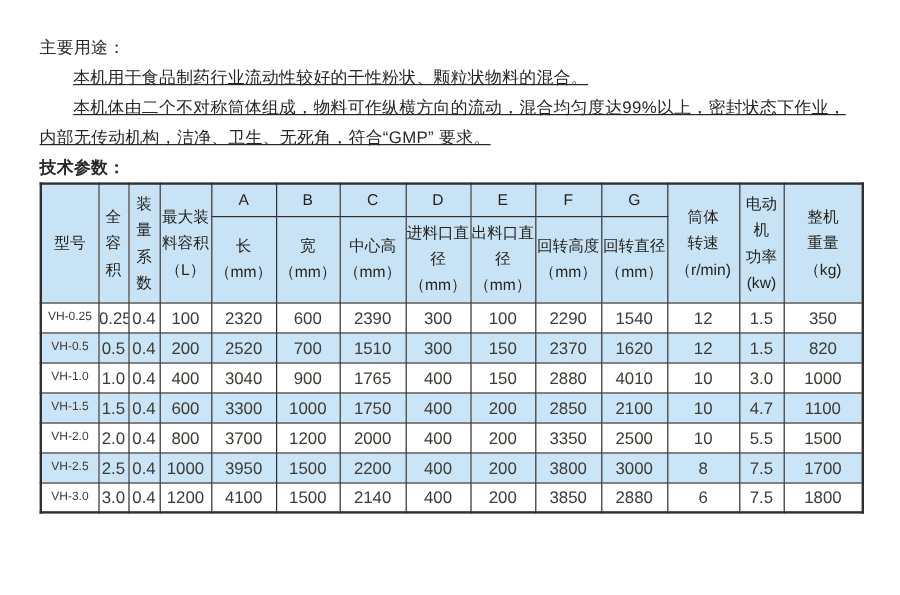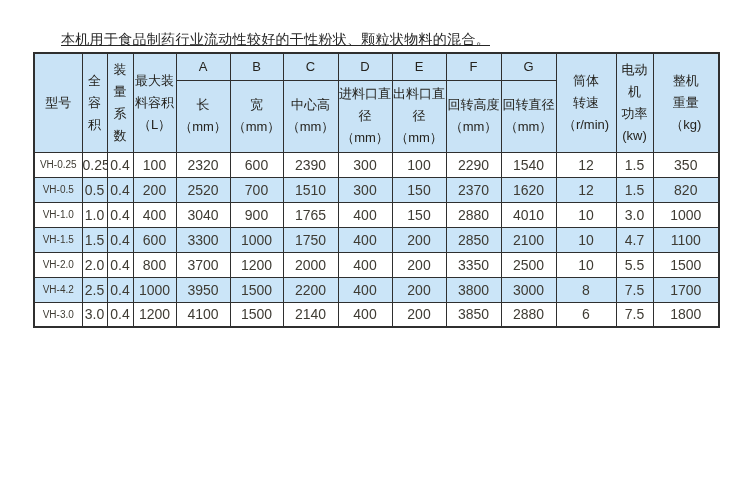--- a/index.html
+++ b/index.html
@@ -39,21 +39,24 @@
   .specs tbody tr{height:25px;}
   .specs td{font-size:14px;color:var(--td-col);white-space:nowrap;}
   .specs td:first-child{font-size:10px;}
   .specs tbody tr.alt td{background:var(--alt-row-bg);}
 </style>
 </head>
 <body>
 
 <div class="page">
   <div class="doc">
+    <p class="heading">主要用途：</p>
     <p class="para">本机用于食品制药行业流动性较好的干性粉状、颗粒状物料的混合。</p>
+    <p class="para">本机体由二个不对称筒体组成，物料可作纵横方向的流动，混合均匀度达99%以上，密封状态下作业，内部无传动机构，洁净、卫生、无死角，符合“GMP” 要求。</p>
+    <p class="heading heading-params">技术参数：</p>
 
     <table class="specs">
       <colgroup>
         <col style="width:48px">
           <col style="width:25px">
           <col style="width:26px">
           <col style="width:43px">
         <col style="width:54px">
           <col style="width:53px">
           <col style="width:55px">
@@ -188,21 +191,21 @@
             <td>2000</td>
             <td>400</td>
             <td>200</td>
             <td>3350</td>
             <td>2500</td>
             <td>10</td>
             <td>5.5</td>
             <td>1500</td>
           </tr>
           <tr class="alt">
-            <td>VH-4.2</td>
+            <td>VH-2.5</td>
             <td>2.5</td>
             <td>0.4</td>
             <td>1000</td>
             <td>3950</td>
             <td>1500</td>
             <td>2200</td>
             <td>400</td>
             <td>200</td>
             <td>3800</td>
             <td>3000</td>

